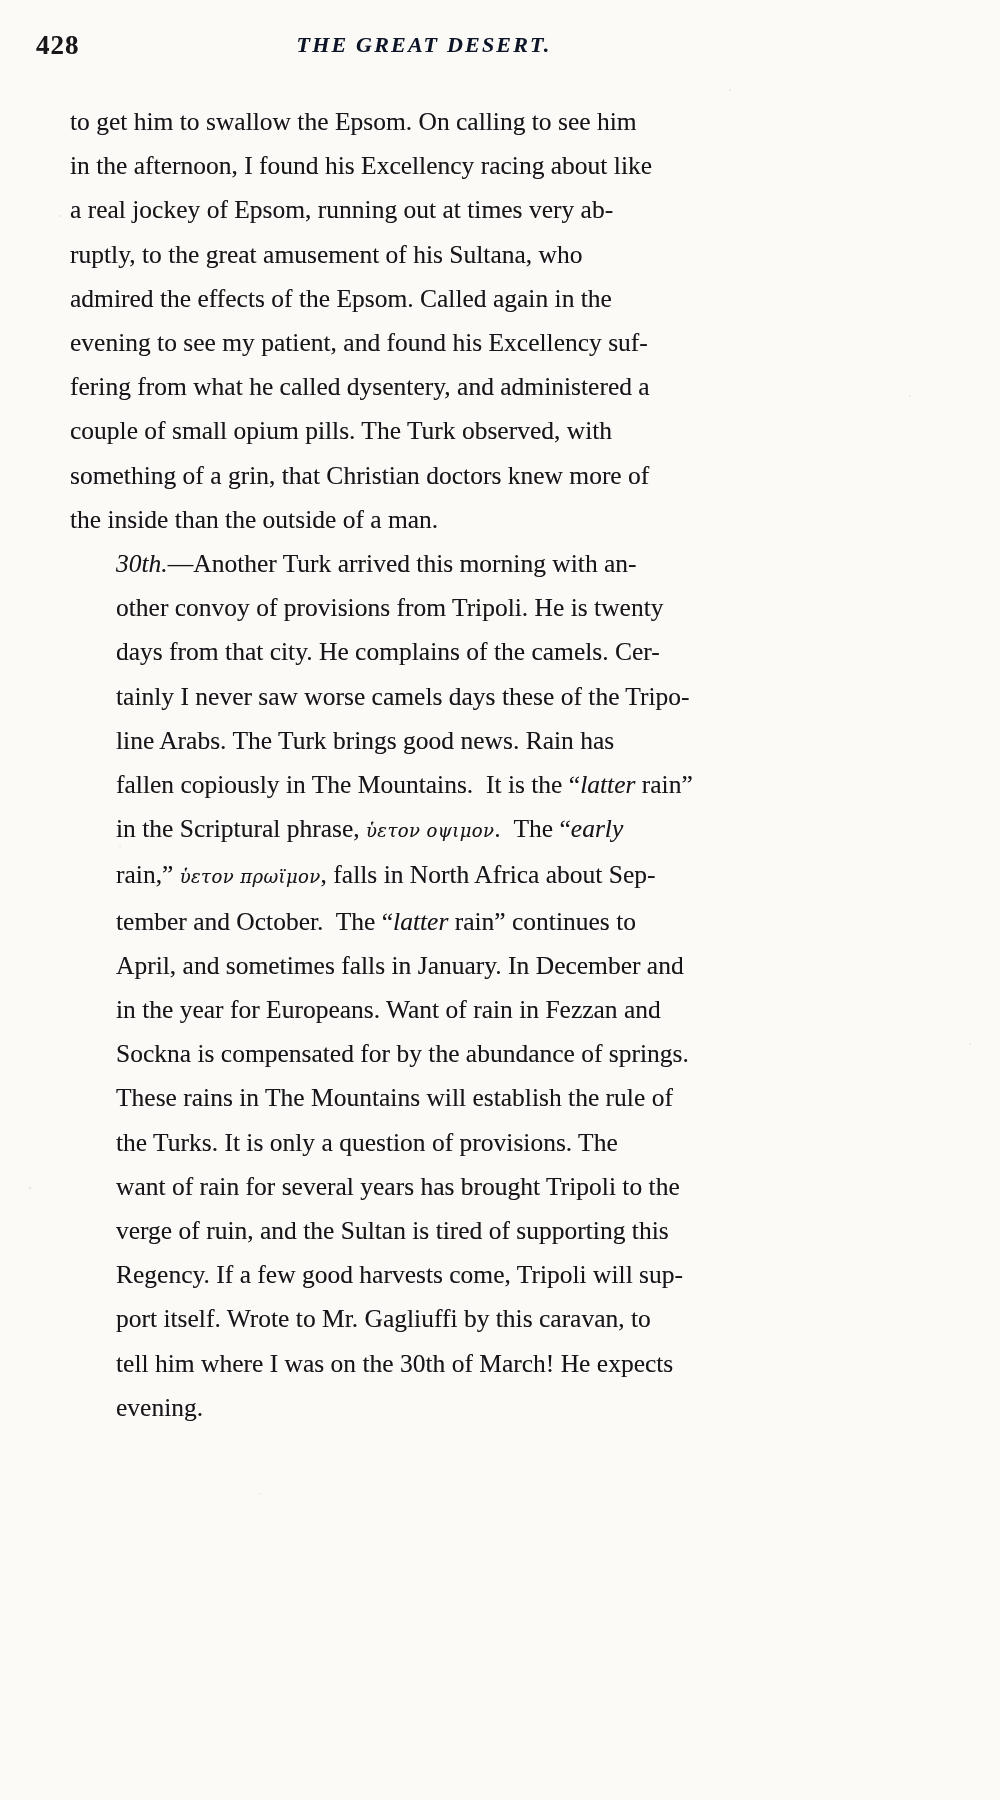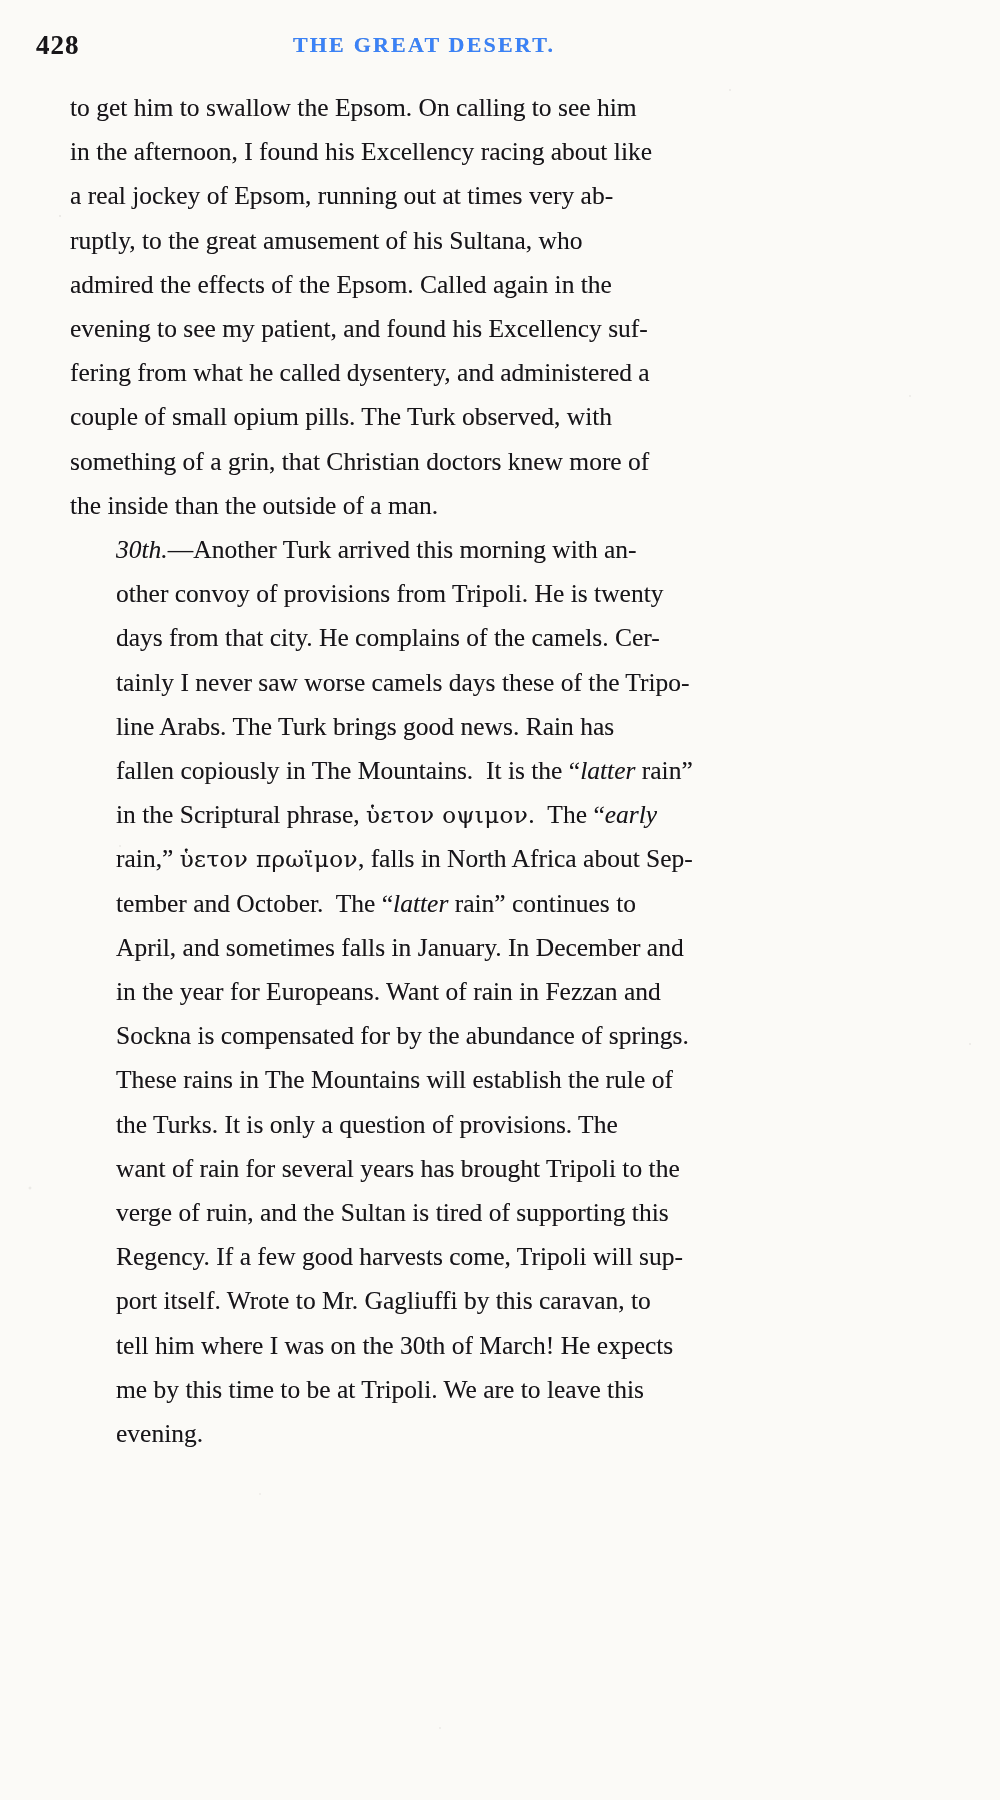--- a/index.html
+++ b/index.html
@@ -65,27 +65,28 @@
   }
   .running-title {
     position: absolute;
     left: 0; right: 0;
     top: 10px;
     text-align: center;
     font-size: 22px;
     letter-spacing: 2.2px;
     font-weight: 700;
     text-transform: uppercase;
-    color: #3b82f6;
+    color: #0f172a;
     font-family: "Liberation Serif", serif;
+    font-style: italic;
   }
 
   
   .body-text {
-    margin-top: 12px;
+    margin-top: 26px;
     font-size: 25.5px;
     line-height: 44.2px;
     text-align: justify;
     color: #19171b;
   }
   .para {
     margin: 0 0 0 0;
     text-align: justify;
     text-justify: inter-word;
   }
@@ -94,21 +95,22 @@
     text-indent: 46px;
   }
   .para .line {
     display: block;
   }
   em, .ital {
     font-style: italic;
   }
   .greek {
     font-family: "DejaVu Serif", serif;
-    font-size: 23px;
+    font-style: italic;
+    font-size: 18px;
     letter-spacing: 0.4px;
   }
   .dateword {
     font-style: normal;
   }
   .dateword i { font-style: italic; }
 
   
   .body-text, .running-title, .folio {
     text-shadow: 0 0 0.6px rgba(30,28,30,0.35);
@@ -163,21 +165,20 @@
         <span class="line">April, and sometimes falls in January.   In December and</span>
         <span class="line">in the year for Europeans.   Want of rain in Fezzan and</span>
         <span class="line">Sockna is compensated for by the abundance of springs.</span>
         <span class="line">These rains in The Mountains will establish the rule of</span>
         <span class="line">the Turks.   It is only a question of provisions.   The</span>
         <span class="line">want of rain for several years has brought Tripoli to the</span>
         <span class="line">verge of ruin, and the Sultan is tired of supporting this</span>
         <span class="line">Regency.   If a few good harvests come, Tripoli will sup-</span>
         <span class="line">port itself.   Wrote to Mr. Gagliuffi by this caravan, to</span>
         <span class="line">tell him where I was on the 30th of March!   He expects</span>
-        <span class="line">me by this time to be at Tripoli.   We are to leave this</span>
         <span class="line">evening.</span>
       </p>
 
     </div>
   </div>
 </div>
 
 <div class="page-texture"></div>
 
 </body></html>

